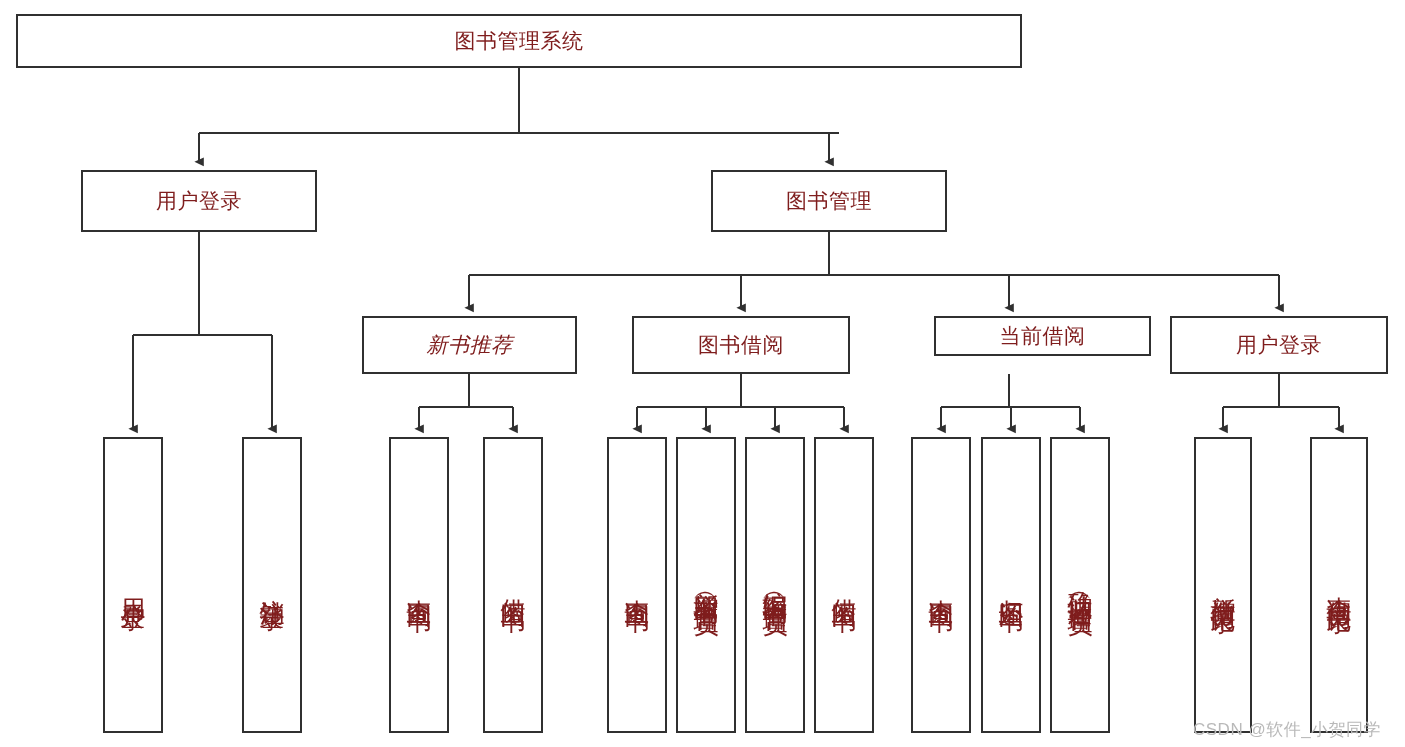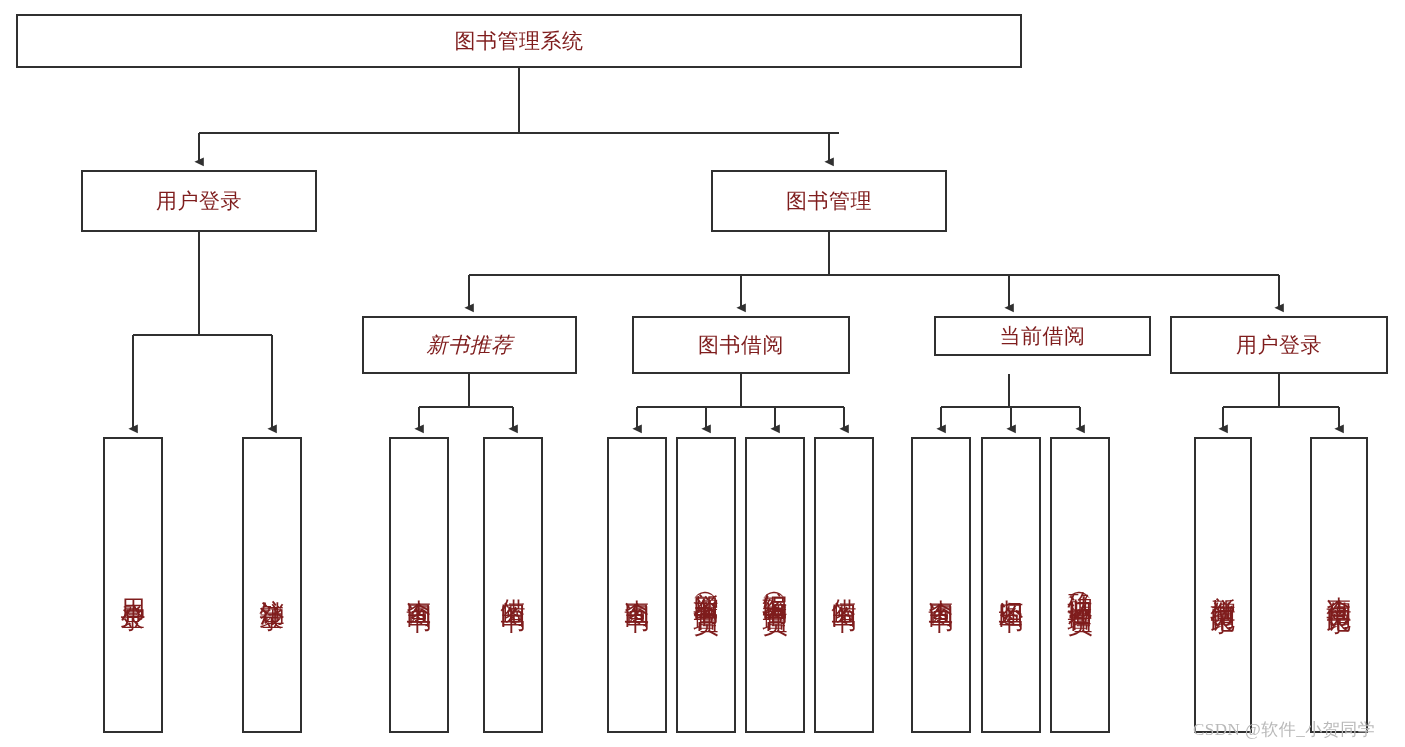--- a/index.html
+++ b/index.html
@@ -61,21 +61,20 @@
     letter-spacing: 3px;
     white-space: nowrap;
   }
   .watermark {
     position: absolute;
     font-size: 17px;
     color: #b9b9b9;
     white-space: nowrap;
     z-index: 5;
     letter-spacing: 0.5px;
-    font-family: Liberation Serif, serif;
   }
 </style>
 </head>
 <body>
 
 <div id="canvas">
 
   <svg id="edges" viewBox="0 0 1405 747" xmlns="http://www.w3.org/2000/svg">
     <defs>
       <marker id="arrow" markerWidth="10" markerHeight="10" refX="5.2" refY="5" orient="auto" markerUnits="userSpaceOnUse">

